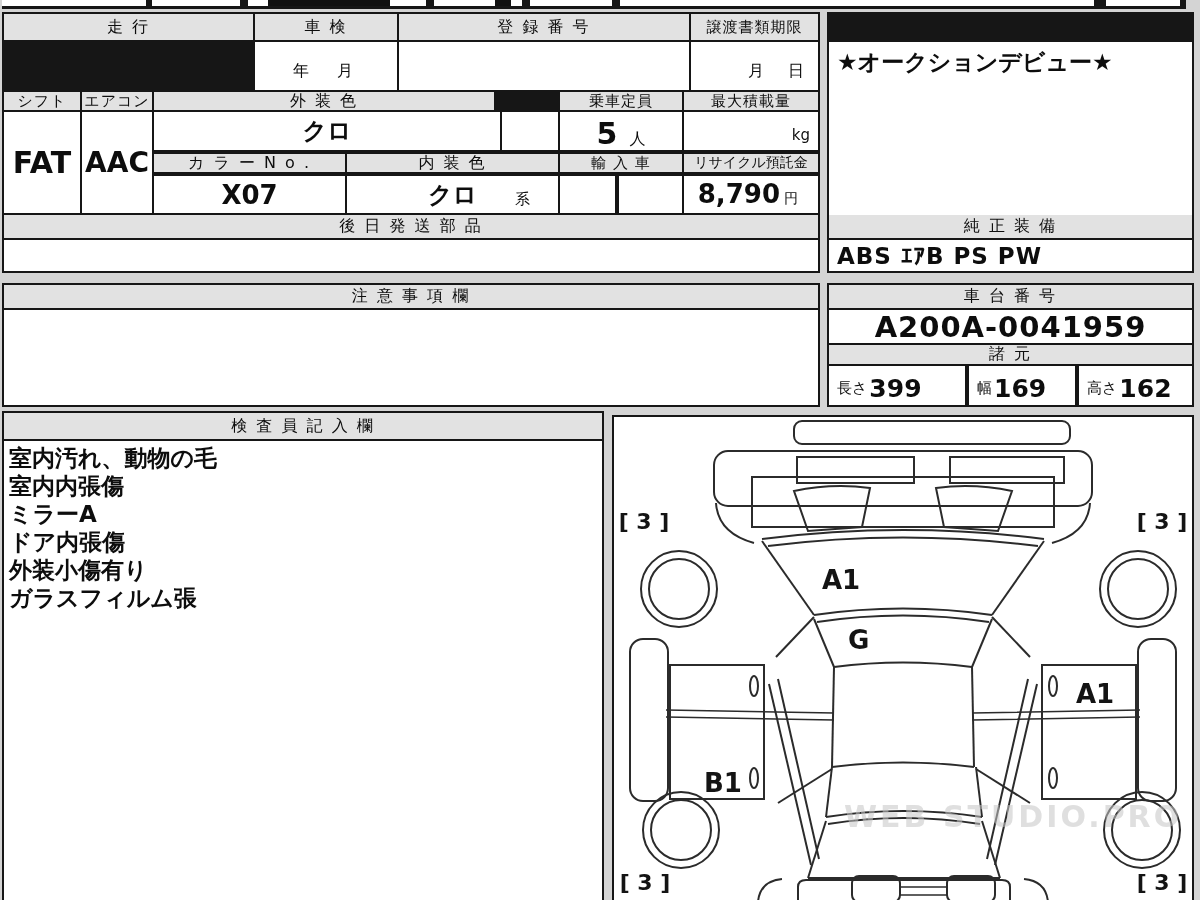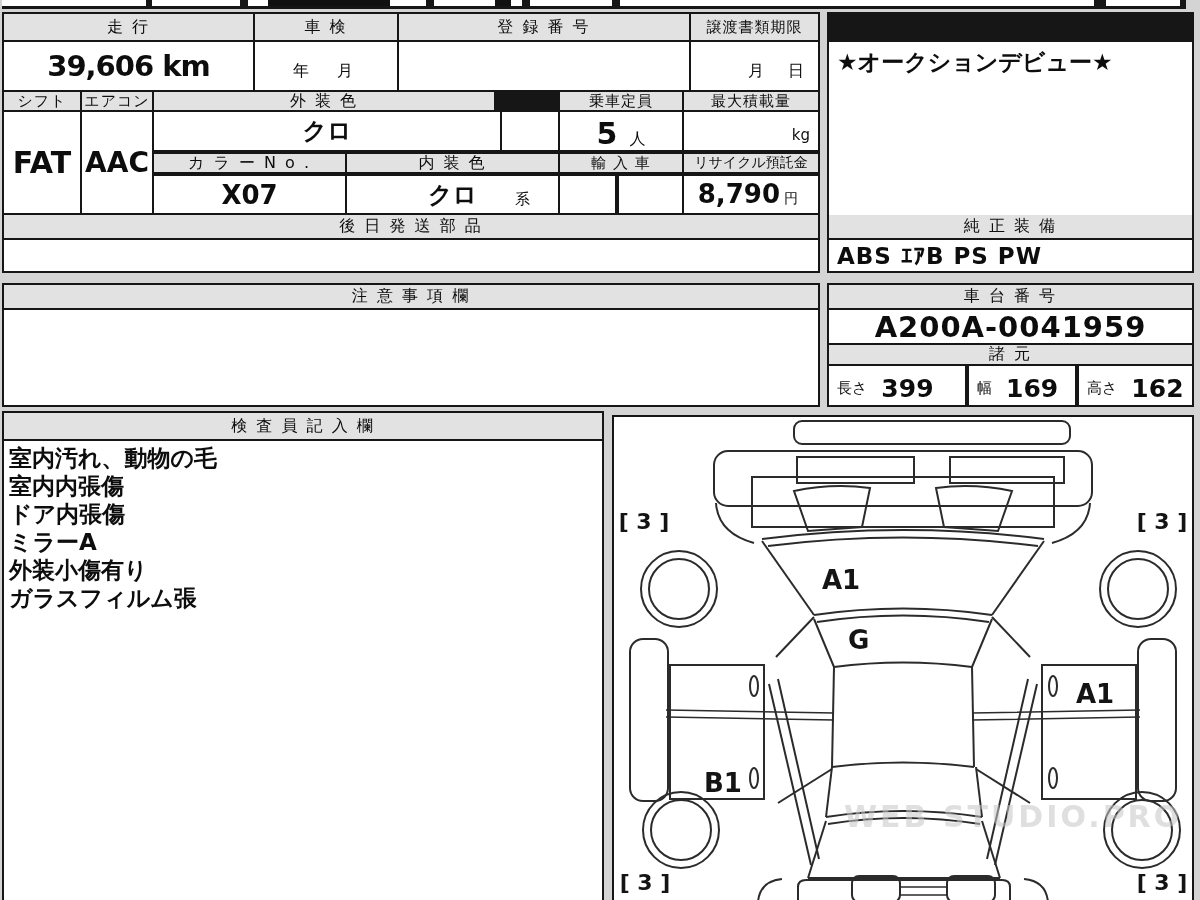--- a/index.html
+++ b/index.html
@@ -25,21 +25,21 @@
   .capcell .n{font-size:30px;font-weight:bold}
   .capcell .u{font-size:16px;margin-left:12px}
   .yencell{display:flex;align-items:baseline;justify-content:flex-end;padding:3px 20px 0 0;box-sizing:border-box}
   .yencell .n{font-size:26px;font-weight:bold}
   .yencell .u{font-size:14px;margin-left:4px}
   .salesval{padding:5px 8px;font-size:23px;font-weight:bold;text-align:left}
   .equipval{display:flex;align-items:center;padding-left:8px;font-size:23px;font-weight:bold;letter-spacing:1px;box-sizing:border-box}
   .chassisval{display:flex;align-items:center;justify-content:center;font-size:29px;font-weight:bold;letter-spacing:1px}
   .speccell{display:flex;align-items:center;padding:5px 0 0 8px;box-sizing:border-box}
   .speccell .lb{font-size:15px}
-  .speccell .vl{font-size:25px;font-weight:bold;margin-left:14px}
+  .speccell .vl{font-size:25px;font-weight:bold;margin-left:2px}
   .insp{padding:3px 5px;font-size:23px;font-weight:bold;line-height:28px;white-space:normal}
   svg text{font-family:"DejaVu Sans","Liberation Sans",sans-serif;font-weight:bold;fill:#141414}
   svg .t3{font-size:22px}
   svg .mk{font-size:26px}
   svg .wm{font-size:30px;letter-spacing:3px;fill:#c6c6c6;opacity:.55;font-weight:bold}
 </style>
 </head>
 <body>
 
 <div class="sheet">
@@ -56,21 +56,20 @@
     <div class="abs" style="left:493px;top:0;width:16px;height:6px;background:#111"></div>
   </div>
 
   <div class="panel" style="left:2px;top:12px;width:818px;height:261px">
 
     <div class="cell hd" style="left:2px;top:2px;width:249px;height:26px">走 行</div>
     <div class="cell hd" style="left:253px;top:2px;width:142px;height:26px">車 検</div>
     <div class="cell hd" style="left:397px;top:2px;width:290px;height:26px">登 録 番 号</div>
     <div class="cell hd sm" style="left:689px;top:2px;width:127px;height:26px">譲渡書類期限</div>
 
-    <div class="cell cen mileage" style="left:2px;top:30px;width:249px;height:48px">39,606 km</div>
     <div class="cell datecell" style="left:253px;top:30px;width:142px;height:48px;box-sizing:border-box">年　月</div>
     <div class="cell" style="left:397px;top:30px;width:290px;height:48px"></div>
     <div class="cell deadline" style="left:689px;top:30px;width:127px;height:48px">月　日</div>
 
     <div class="cell hd sm" style="left:2px;top:80px;width:76px;height:18px">シフト</div>
     <div class="cell hd sm" style="left:80px;top:80px;width:70px;height:18px">エアコン</div>
     <div class="cell hd" style="left:152px;top:80px;width:340px;height:18px">外 装 色</div>
     <div class="cell hd sm" style="left:558px;top:80px;width:122px;height:18px">乗車定員</div>
     <div class="cell hd sm" style="left:682px;top:80px;width:134px;height:18px">最大積載量</div>
 
@@ -136,22 +135,22 @@
       <span class="lb">高さ</span>
       <span class="vl">162</span>
     </div>
   </div>
 
   <div class="panel" style="left:2px;top:411px;width:602px;height:493px">
     <div class="cell hd" style="left:2px;top:2px;width:598px;height:26px">検 査 員 記 入 欄</div>
     <div class="cell insp" style="left:2px;top:30px;width:588px;height:461px">
       <div>室内汚れ、動物の毛</div>
       <div>室内内張傷</div>
+      <div>ミラーA</div>
       <div>ドア内張傷</div>
-      <div>ミラーA</div>
       <div>外装小傷有り</div>
       <div>ガラスフィルム張</div>
     </div>
   </div>
 
   <div class="panel" style="left:612px;top:415px;width:582px;height:489px">
     <div class="cell" style="left:2px;top:2px;width:578px;height:485px">
       <svg width="578" height="485" viewBox="0 0 578 485">
         <g fill="none" stroke="#2b2b2b" stroke-width="2">
 

